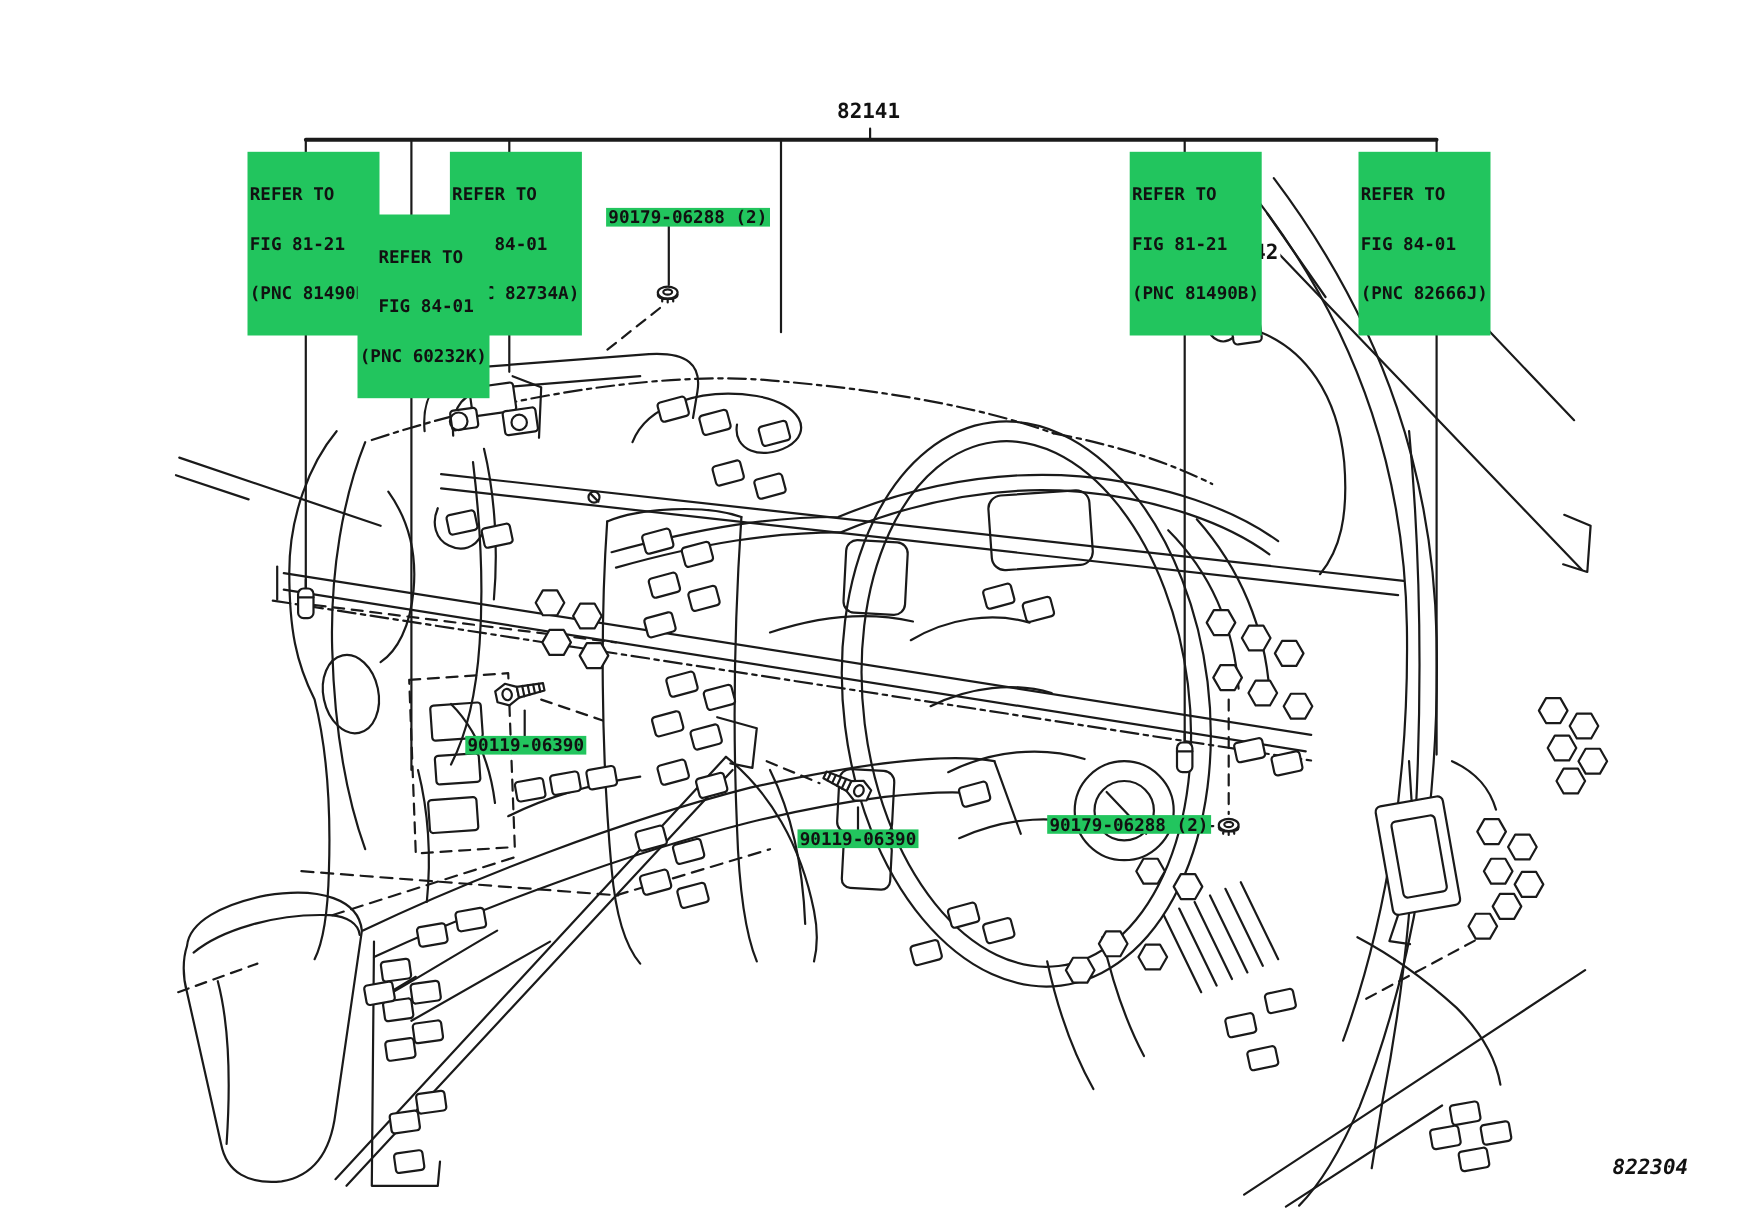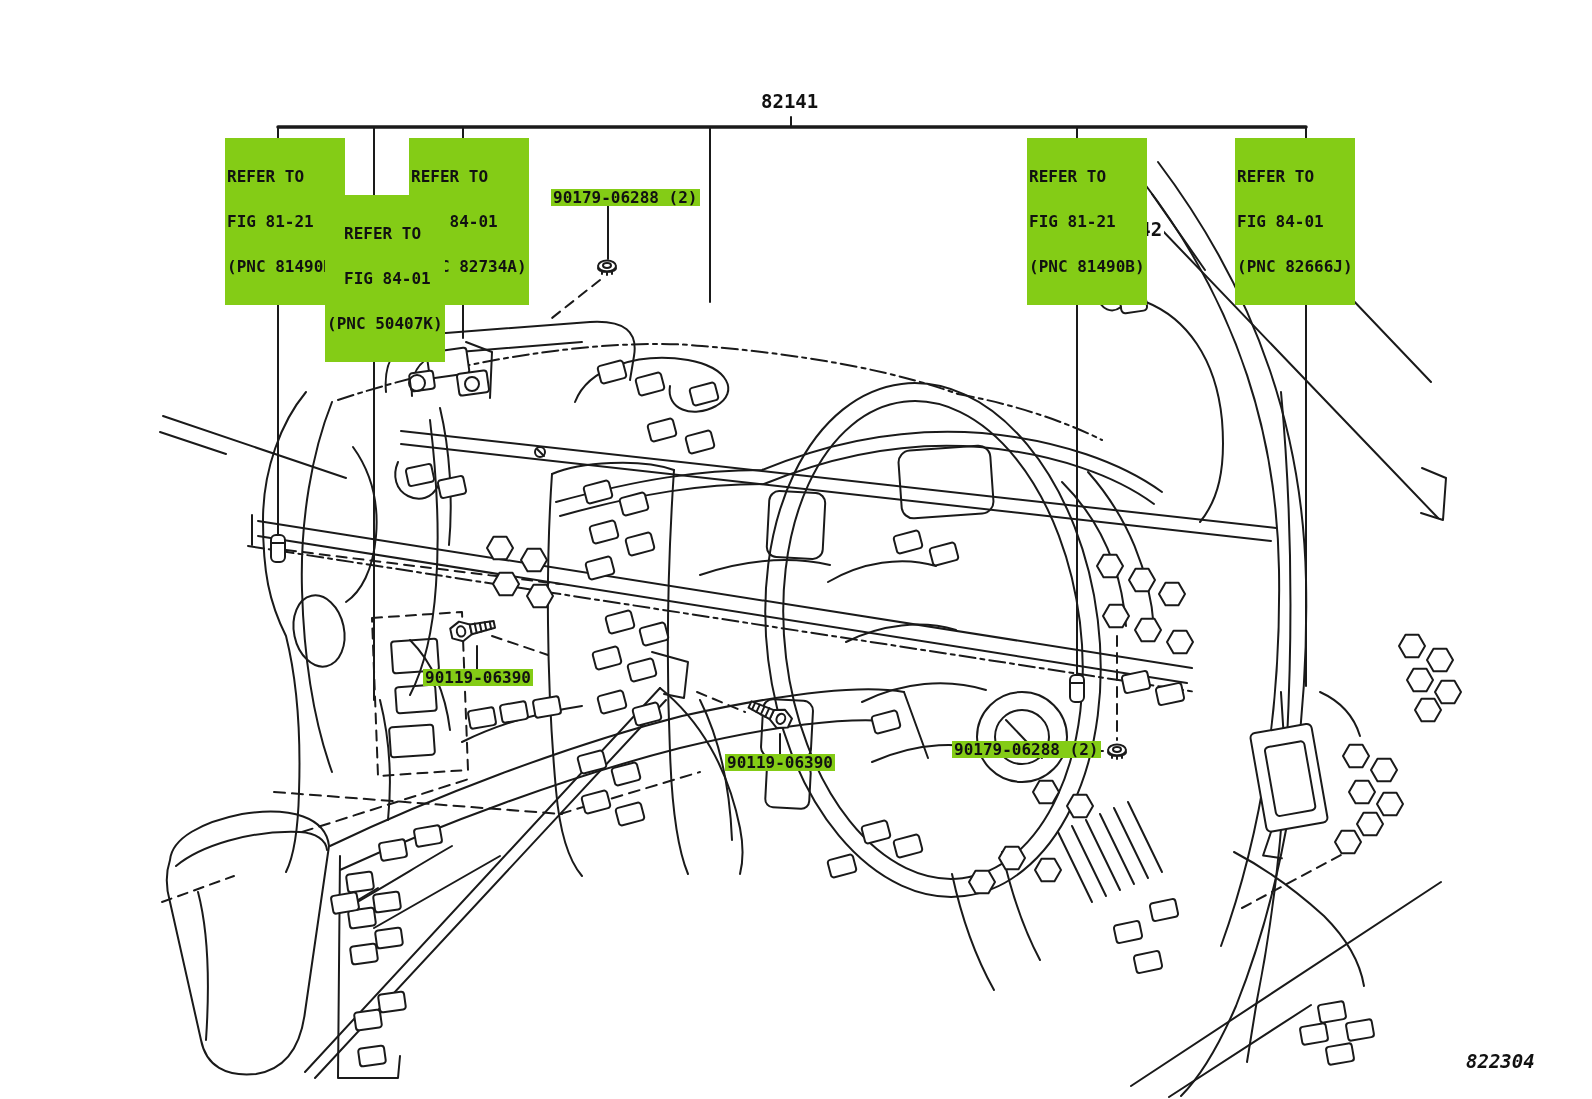--- a/index.html
+++ b/index.html
@@ -4,21 +4,21 @@
 <style>
   html,body{margin:0;padding:0;background:#fff;}
   #stage{
     position:relative;width:1592px;height:1099px;background:#ffffff;
     font-family:"DejaVu Sans Mono","Liberation Mono",monospace;
     overflow:hidden;
   }
   #art{position:absolute;left:0;top:0;}
   .lbl{
     position:absolute;font-weight:bold;font-size:16px;line-height:15px;
-    color:#111;background:#84cc16;white-space:pre;padding:1px 2px;
+    color:#111;background:#22c55e;white-space:pre;padding:1px 2px;
   }
   .plbl{
     position:absolute;font-weight:bold;font-size:19px;line-height:19px;
     color:#111;background:#fff;white-space:pre;padding:0 2px;
   }
   .ind{padding-left:17px;}
   svg *{vector-effect:non-scaling-stroke;}
 </style>
 </head>
 <body>
@@ -356,21 +356,21 @@
 
   <div class="lbl" style="left:409px;top:138px;">
     <div>REFER TO</div>
     <div>FIG 84-01</div>
     <div>(PNC 82734A)</div>
   </div>
 
   <div class="lbl" style="left:325px;top:195px;">
     <div class="ind">REFER TO</div>
     <div class="ind">FIG 84-01</div>
-    <div>(PNC 50407K)</div>
+    <div>(PNC 60232K)</div>
   </div>
 
   <div class="lbl" style="left:1027px;top:138px;">
     <div>REFER TO</div>
     <div>FIG 81-21</div>
     <div>(PNC 81490B)</div>
   </div>
 
   <div class="lbl" style="left:1235px;top:138px;">
     <div>REFER TO</div>

